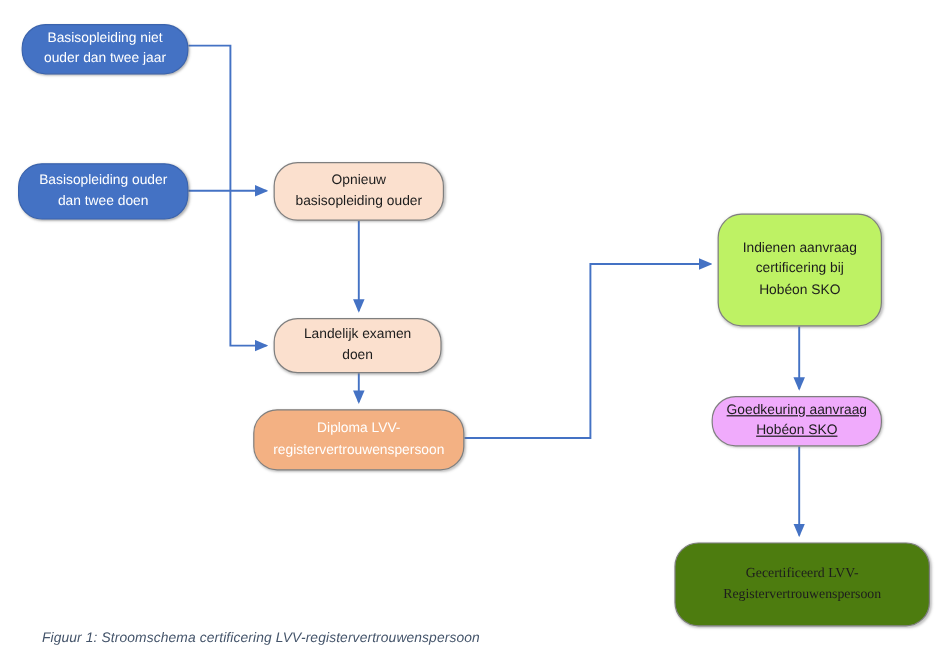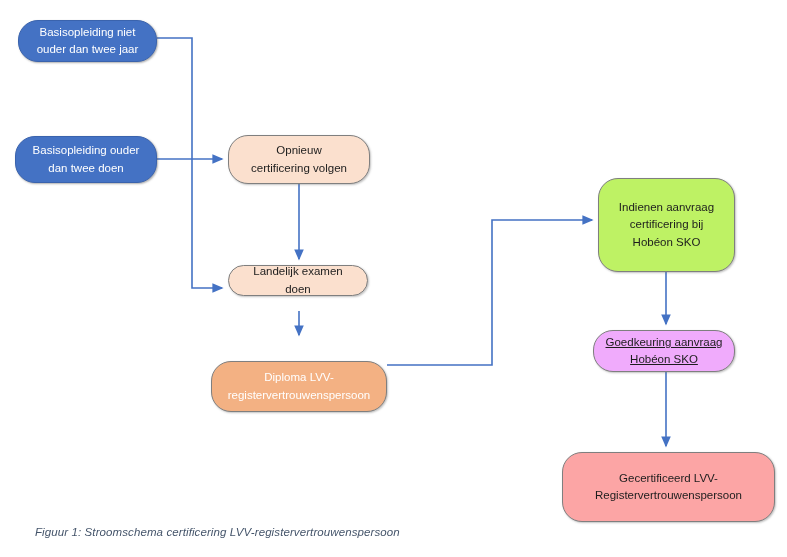--- a/index.html
+++ b/index.html
@@ -40,40 +40,40 @@
     background: #fbe0ce;
     border: 1px solid #7f7f7f;
     color: #1d1d1d;
     box-shadow: 1px 1px 2px rgba(120,120,120,0.45);
   }
   .node-orange {
     background: #f3b183;
     border: 1px solid #7f7f7f;
     color: #ffffff;
     box-shadow: 1px 1px 2px rgba(120,120,120,0.45);
-    margin-top: 20px;
   }
   .node-yellow {
     background: #bef264;
     border: 1px solid #7f7f7f;
     color: #1d1d1d;
     box-shadow: 1px 1px 2px rgba(120,120,120,0.45);
   }
   .node-lightgreen {
     background: #f0abfc;
     border: 1px solid #7f7f7f;
     color: #1d1d1d;
     box-shadow: 1px 1px 2px rgba(120,120,120,0.45);
     text-decoration: underline;
   }
   .node-brightgreen {
-    background: #fca5a5;
+    background: #4d7c0f;
     border: 1px solid #7f7f7f;
     color: #1d1d1d;
     box-shadow: 1px 1px 2px rgba(120,120,120,0.45);
+    font-family: Liberation Serif, serif;
   }
   #edges {
     position: absolute;
     left: 0;
     top: 0;
     width: 787px;
     height: 557px;
     pointer-events: none;
   }
   .caption {
@@ -113,23 +113,23 @@
     <path d="M666,372 L666,446" fill="none" stroke="#4472c4" stroke-width="1.6" marker-end="url(#arrowhead)"></path>
   </svg>
 
   <div class="node node-blue" style="left:18px; top:20px; width:139px; height:42px;">Basisopleiding niet
 ouder dan twee jaar</div>
 
   <div class="node node-blue" style="left:15px; top:136px; width:142px; height:47px;">Basisopleiding ouder
 dan twee doen</div>
 
   <div class="node node-peach" style="left:228px; top:135px; width:142px; height:49px;">Opnieuw
-certificering volgen</div>
+basisopleiding ouder</div>
 
-  <div class="node node-peach" style="left:228px; top:265px; width:140px; height:31px;">Landelijk examen
+  <div class="node node-peach" style="left:228px; top:265px; width:140px; height:46px;">Landelijk examen
 doen</div>
 
   <div class="node node-orange" style="left:211px; top:341px; width:176px; height:51px;">Diploma LVV-
 registervertrouwenspersoon</div>
 
   <div class="node node-yellow" style="left:598px; top:178px; width:137px; height:94px;">Indienen aanvraag
 certificering bij
 Hobéon SKO</div>
 
   <div class="node node-lightgreen" style="left:593px; top:330px; width:142px; height:42px;">Goedkeuring aanvraag

